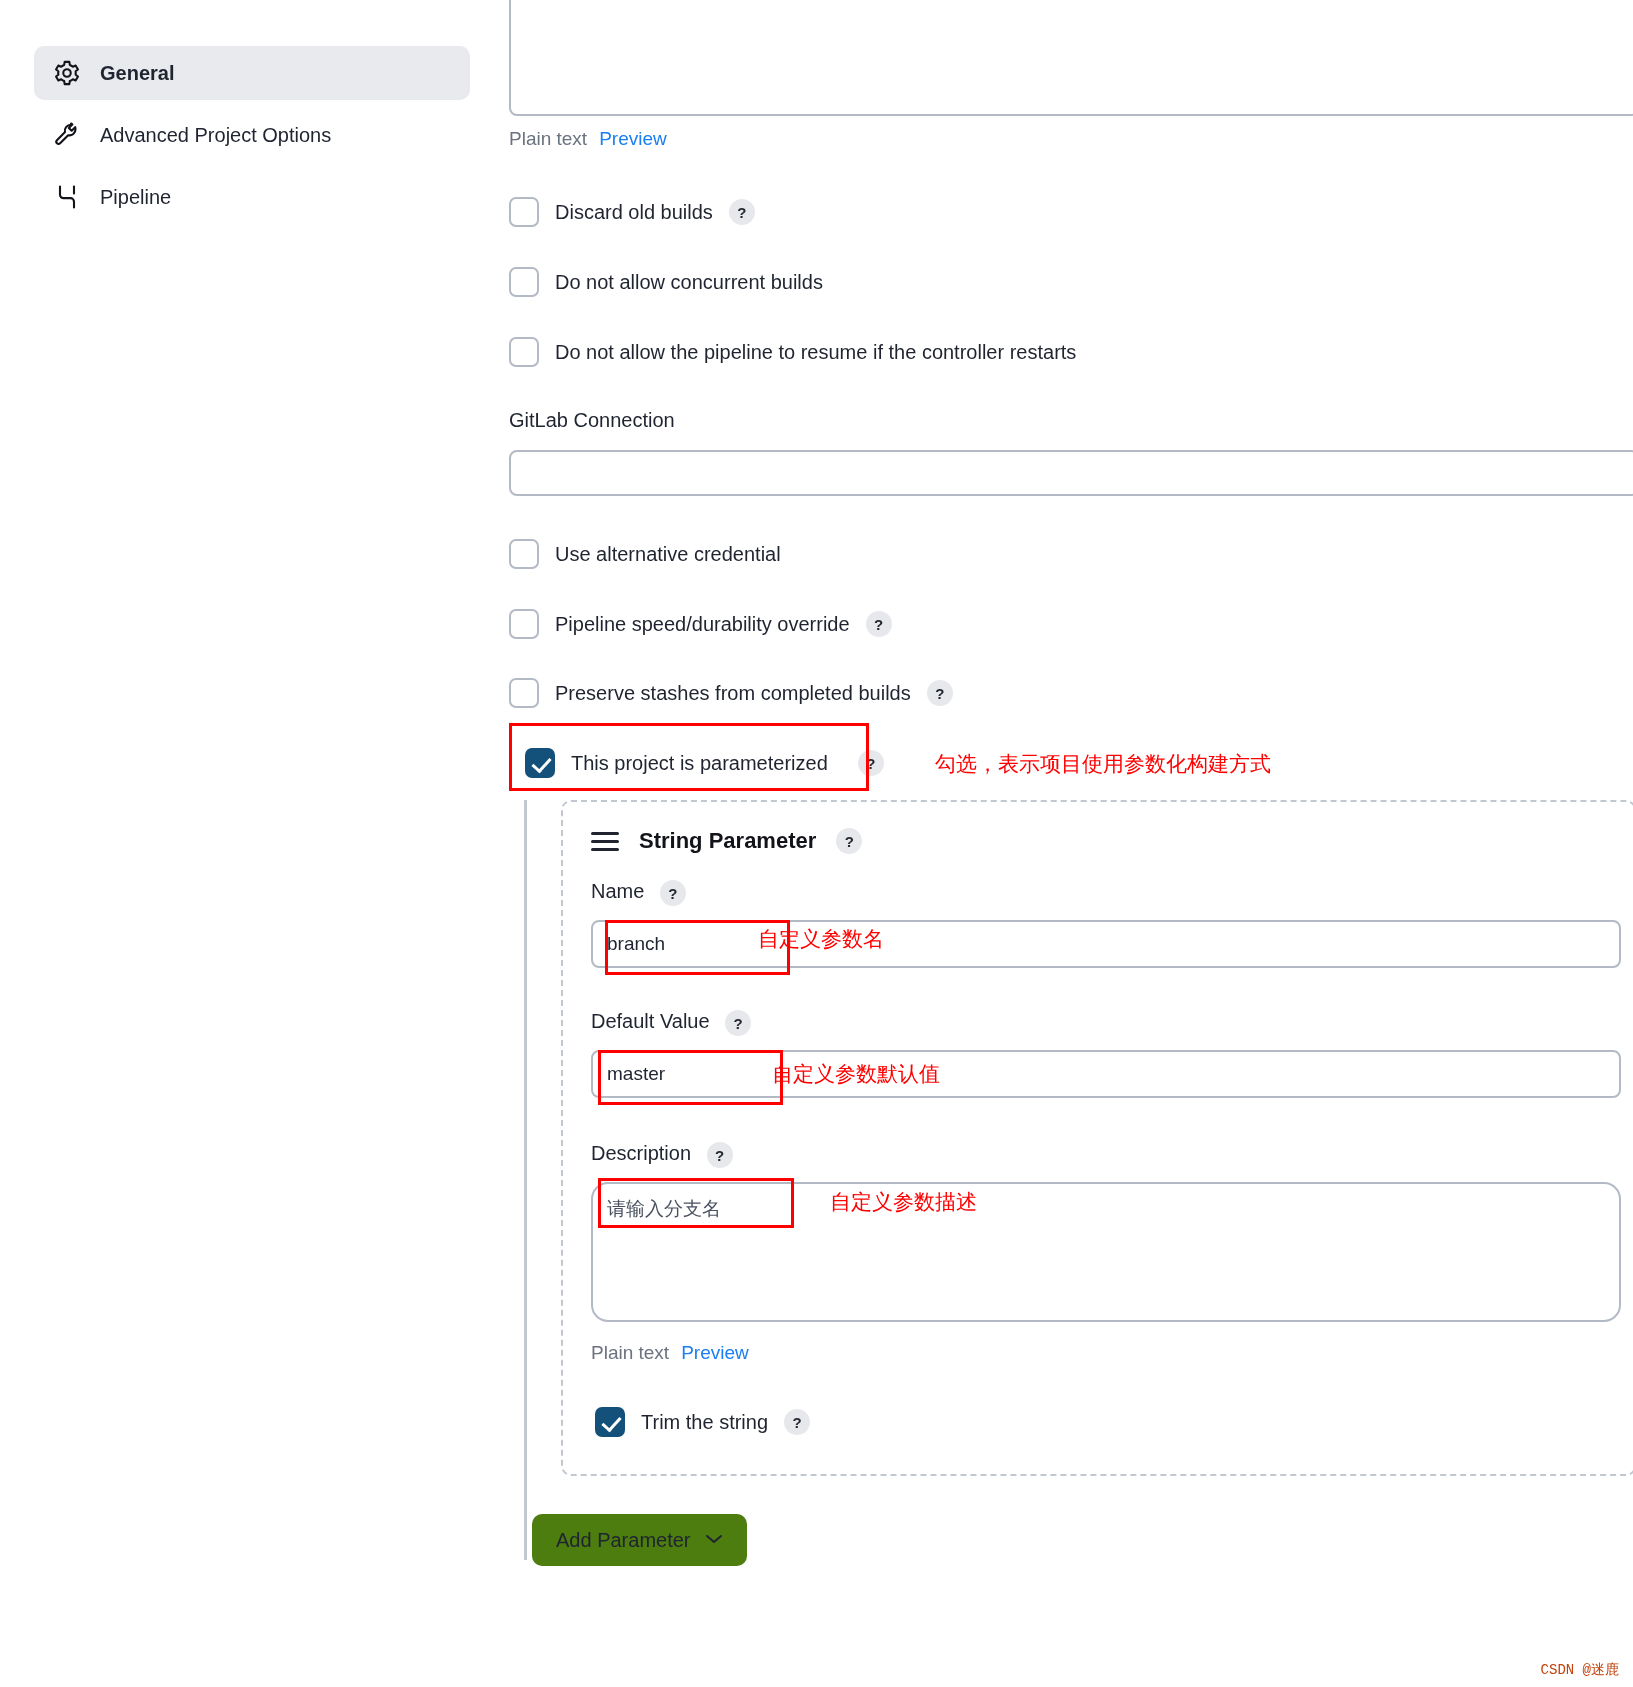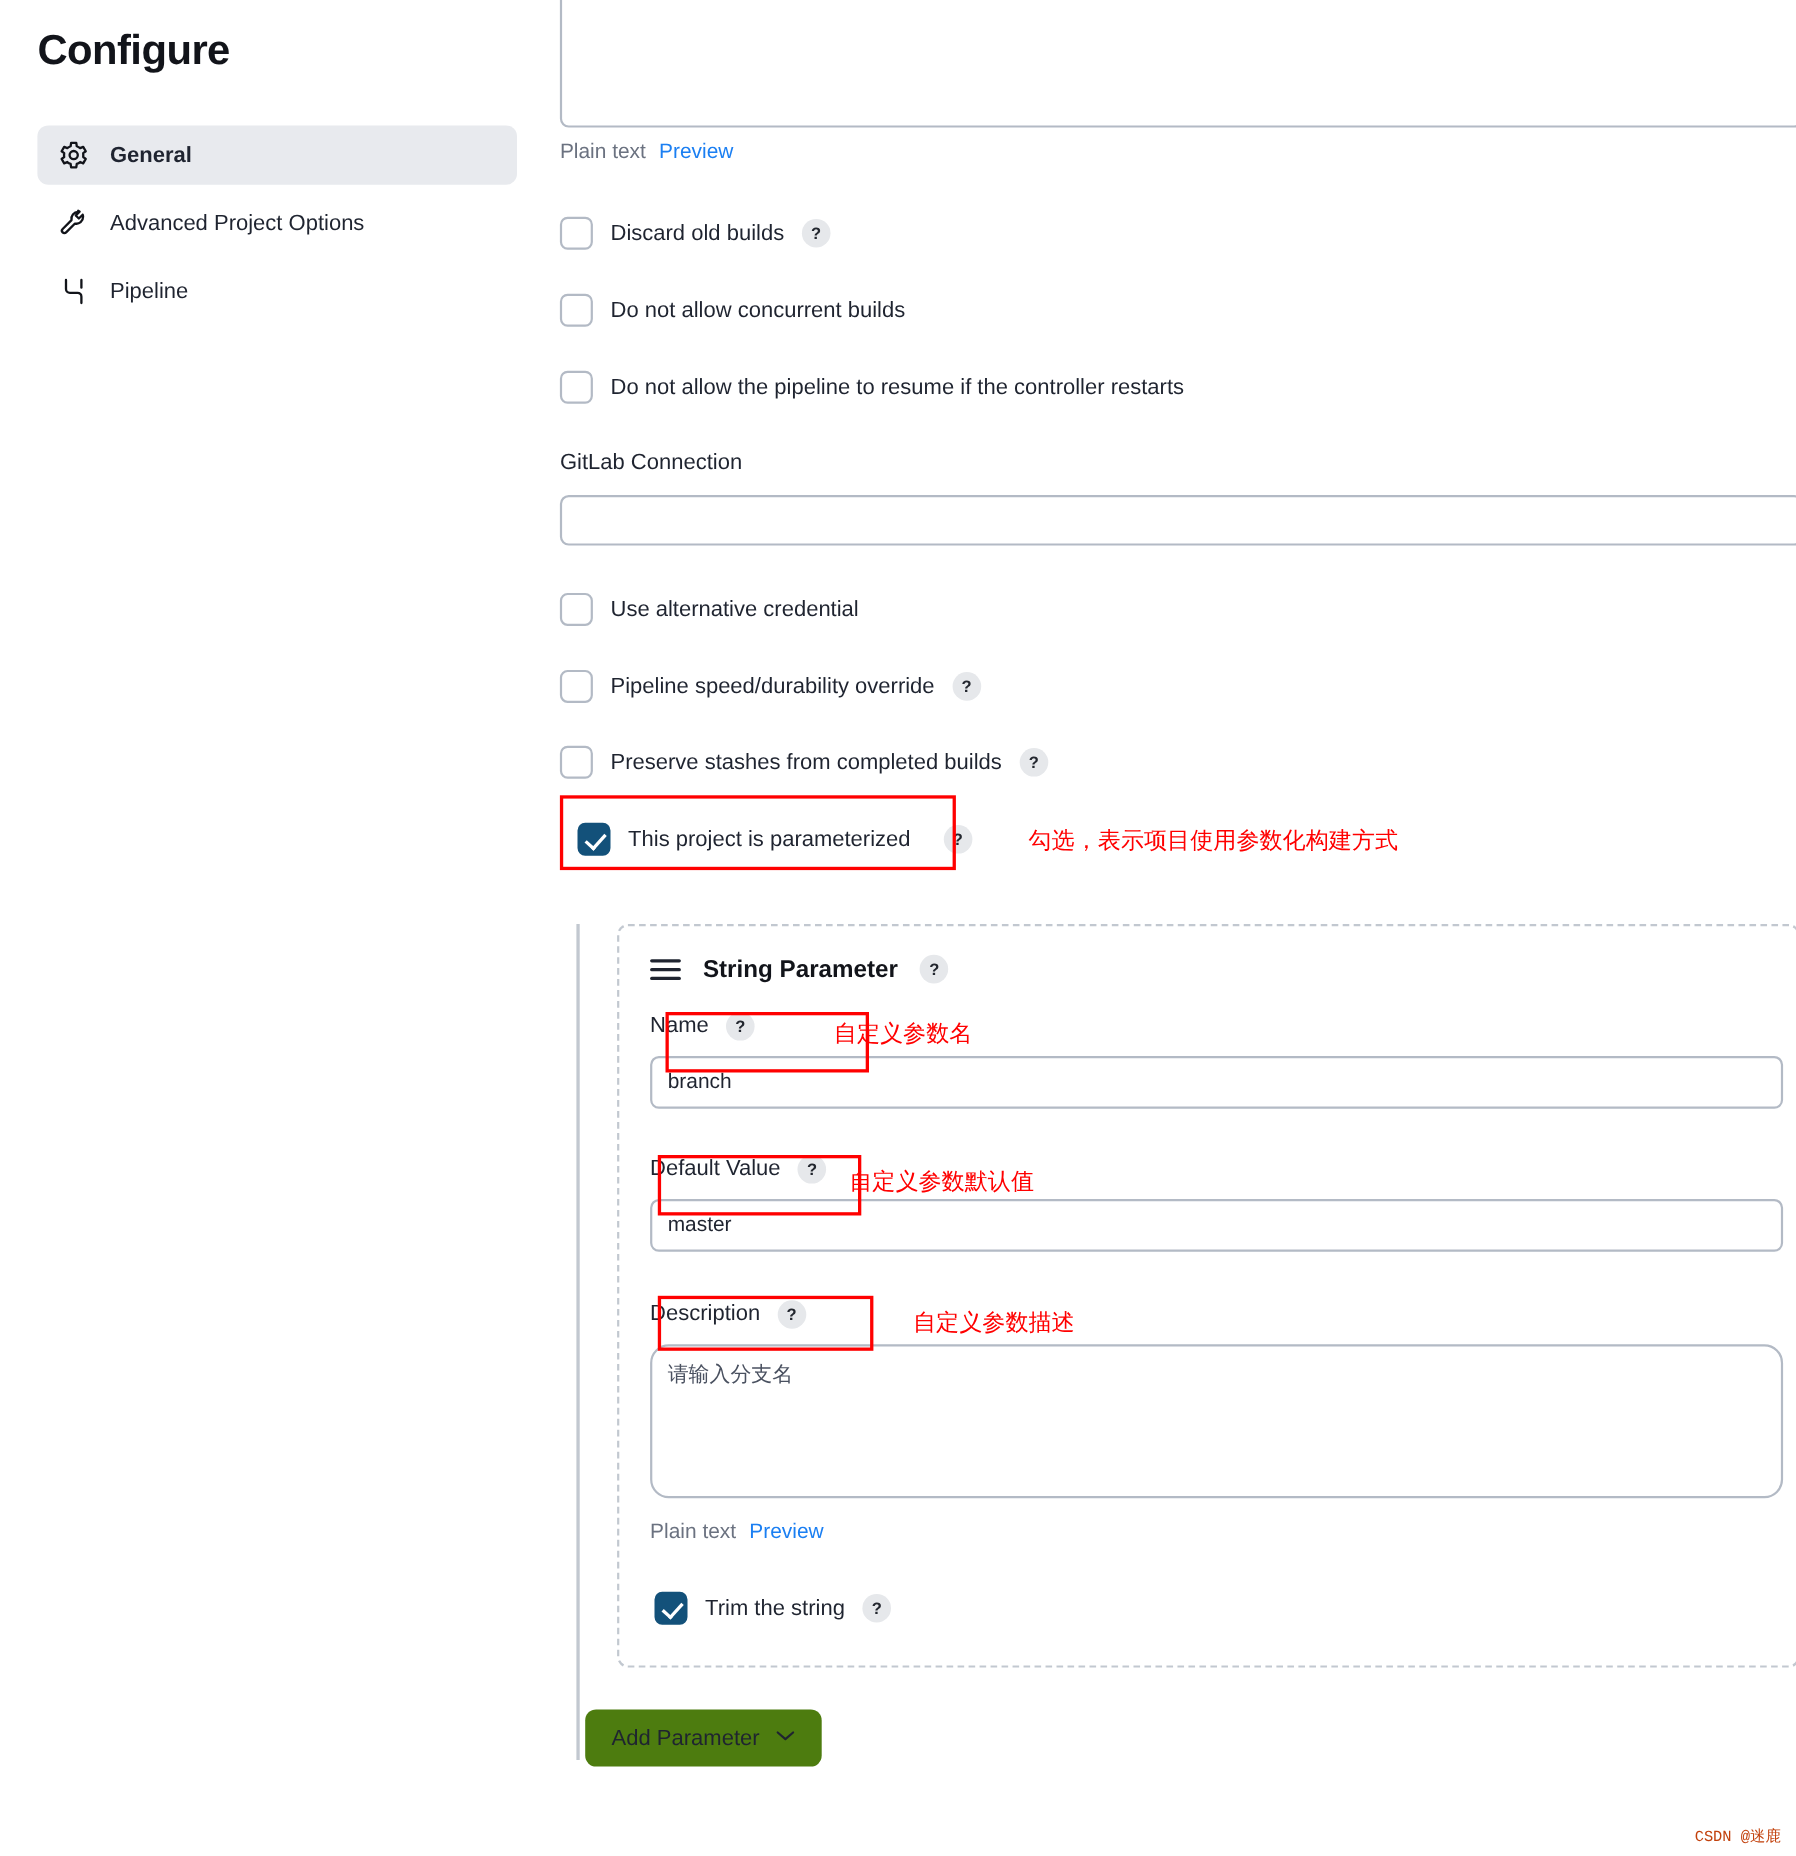--- a/index.html
+++ b/index.html
@@ -163,21 +163,21 @@
     color: #ff0000;
     font-size: 21px;
     white-space: nowrap;
     font-family: "DejaVu Sans", "Liberation Sans", sans-serif;
   }
 
   
   .param-wrap {
     position: absolute;
     left: 24px;
-    top: 840px;
+    top: 800px;
     width: 1110px;
     border-left: 3px solid #c2c8d0;
     padding-left: 0;
     height: 760px;
   }
   .param-panel {
     position: absolute;
     left: 34px;
     top: 0px;
     width: 1075px;
@@ -235,21 +235,20 @@
     color: #c2410c;
     font-family: Liberation Mono, monospace;
   }
 </style>
 </head>
 <body>
 
 <div id="root">
 
   <aside class="sidebar">
-    <h1 class="page-title">Configure</h1>
 
     <nav class="nav">
 
       <div class="nav-item active">
         <span class="nav-icon">
           <svg width="28" height="28" viewBox="0 0 24 24" fill="none" stroke="#12141a" stroke-width="1.8">
             <circle cx="12" cy="12" r="3.2"></circle>
             <path d="M19.4 13.5a7.6 7.6 0 0 0 .05-1.5 7.6 7.6 0 0 0-.05-1.5l2-1.5-2-3.4-2.4 1a7.6 7.6 0 0 0-2.6-1.5l-.4-2.6h-4l-.4 2.6a7.6 7.6 0 0 0-2.6 1.5l-2.4-1-2 3.4 2 1.5a7.6 7.6 0 0 0 0 3l-2 1.5 2 3.4 2.4-1a7.6 7.6 0 0 0 2.6 1.5l.4 2.6h4l.4-2.6a7.6 7.6 0 0 0 2.6-1.5l2.4 1 2-3.4z" stroke-linejoin="round"></path>
           </svg>
         </span>

